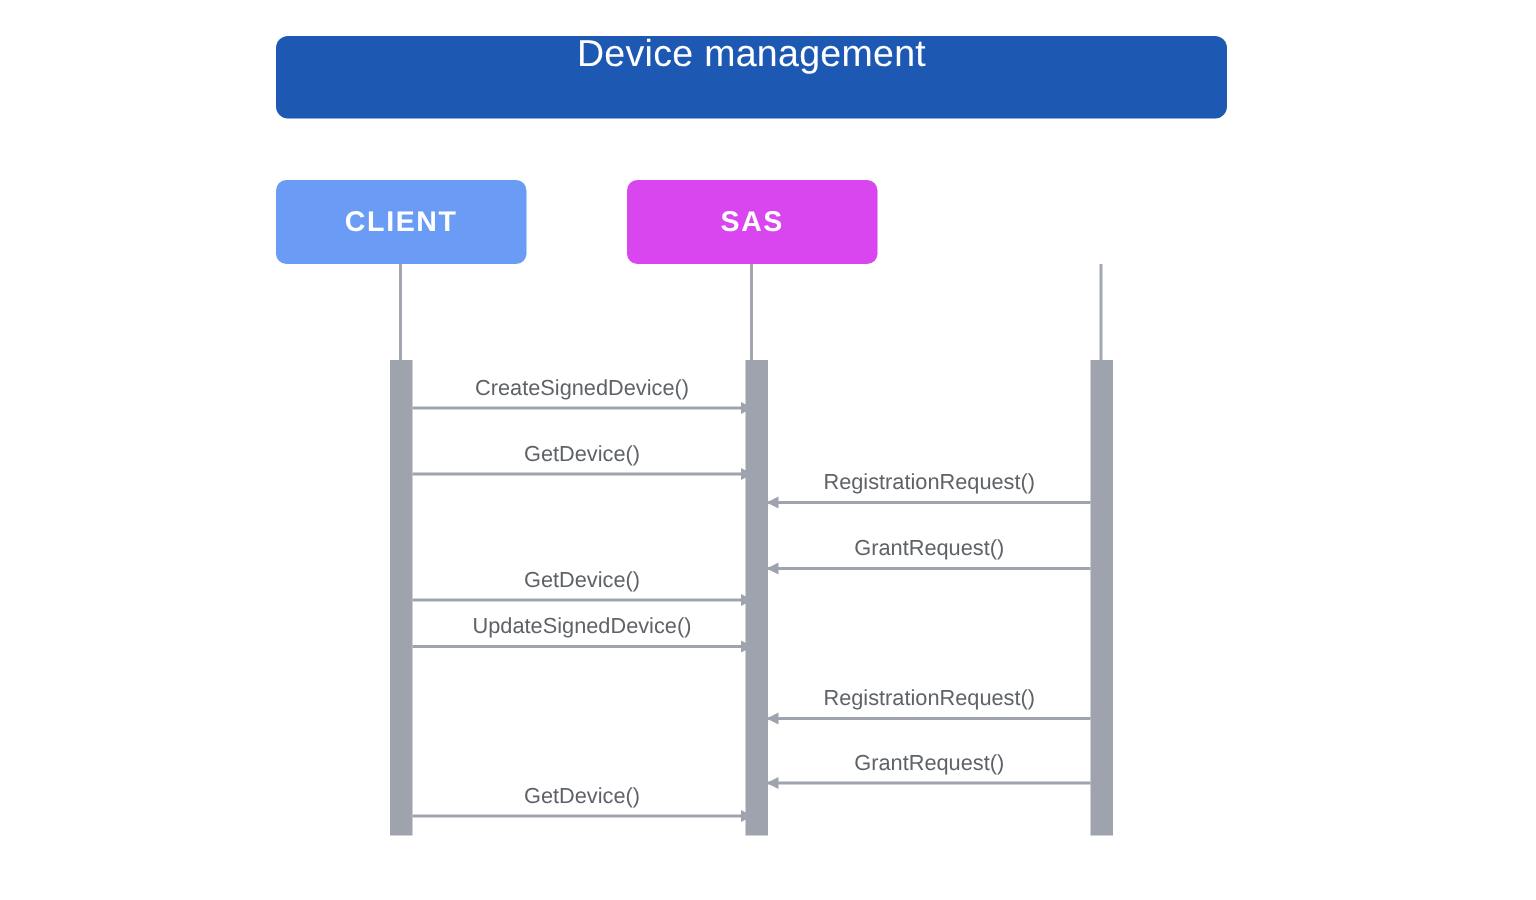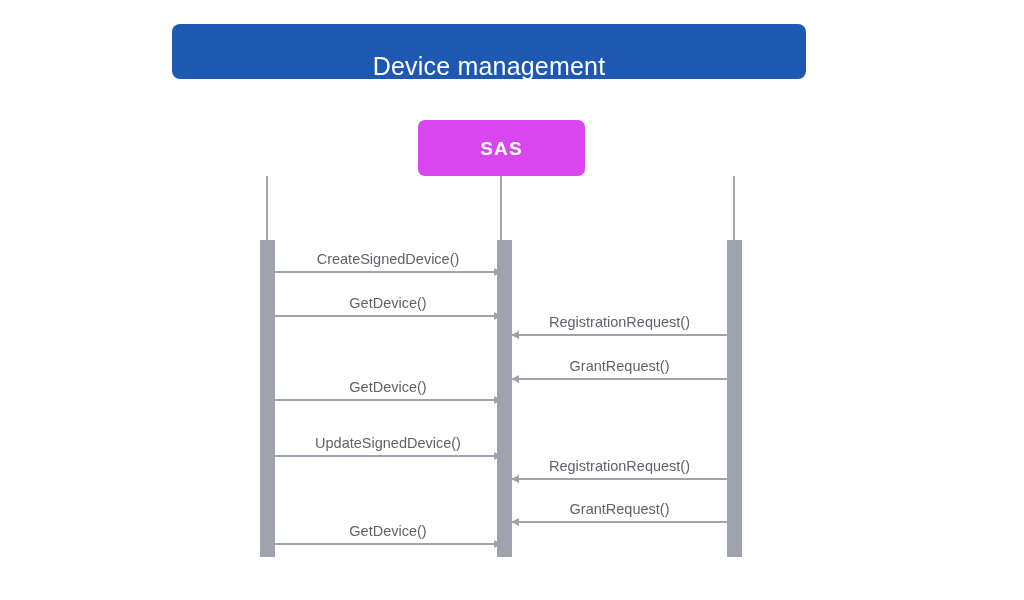--- a/index.html
+++ b/index.html
@@ -15,28 +15,28 @@
   }
   #diagram {
     position: relative;
     width: 1024px;
     height: 600px;
   }
 
   
   .title-bar {
     position: absolute;
-    left: 172px;
+    left: 184px;
     top: 24px;
     width: 634px;
     height: 55px;
     background: #1d59b3;
     border-radius: 8px;
     display: flex;
-    align-items: flex-end;
+    align-items: flex-start;
     justify-content: center;
   }
   .title-bar .title-text {
     color: #ffffff;
     font-size: 25px;
     font-weight: 400;
     letter-spacing: 0.2px;
     line-height: 1;
   }
 
@@ -130,20 +130,23 @@
 </style>
 </head>
 <body>
 
 <div id="diagram">
 
   <div class="title-bar">
     <span class="title-text">Device management</span>
   </div>
 
+  <div class="participant p-client">
+    <span class="participant-label">CLIENT</span>
+  </div>
   <div class="participant p-sas">
     <span class="participant-label">SAS</span>
   </div>
 
   <div class="lifeline ll-client"></div>
   <div class="lifeline ll-sas"></div>
   <div class="lifeline ll-cbsd"></div>
 
   <div class="activation act-client"></div>
   <div class="activation act-sas"></div>
@@ -172,21 +175,21 @@
     <div class="arrowhead"></div>
     <div class="msg-label">GrantRequest()</div>
   </div>
 
   <div class="message to-right" style="left:275px; top:399px; width:226px;">
     <div class="msg-line"></div>
     <div class="arrowhead"></div>
     <div class="msg-label">GetDevice()</div>
   </div>
 
-  <div class="message to-right" style="left:275px; top:455px; width:226px;">
+  <div class="message to-right" style="left:275px; top:430px; width:226px;">
     <div class="msg-line"></div>
     <div class="arrowhead"></div>
     <div class="msg-label">UpdateSignedDevice()</div>
   </div>
 
   <div class="message to-left" style="left:512px; top:478px; width:215px;">
     <div class="msg-line"></div>
     <div class="arrowhead"></div>
     <div class="msg-label">RegistrationRequest()</div>
   </div>

